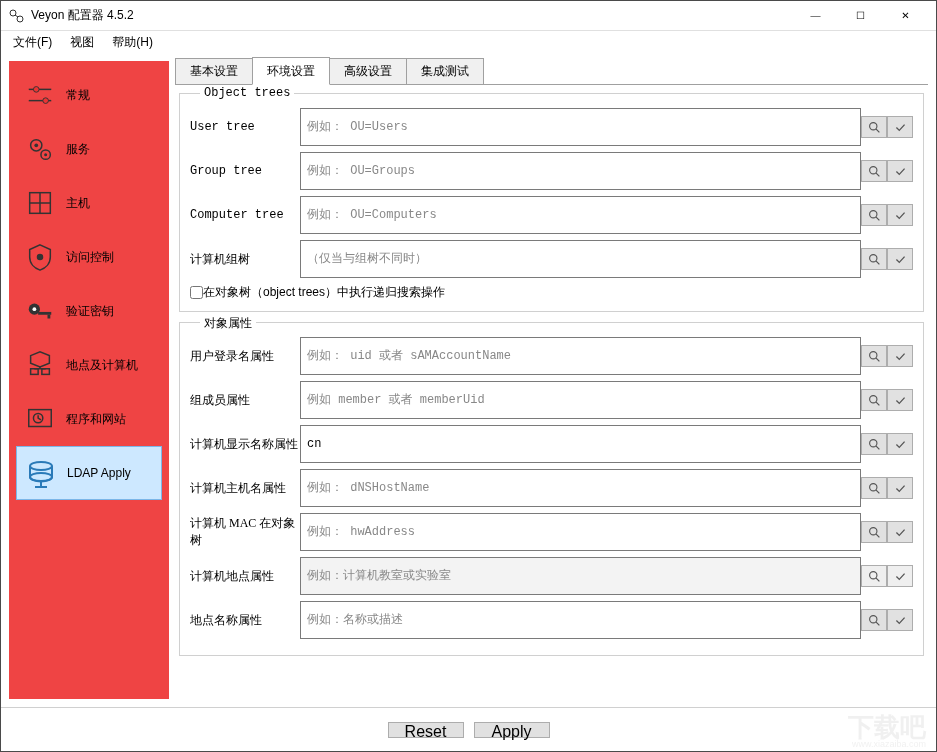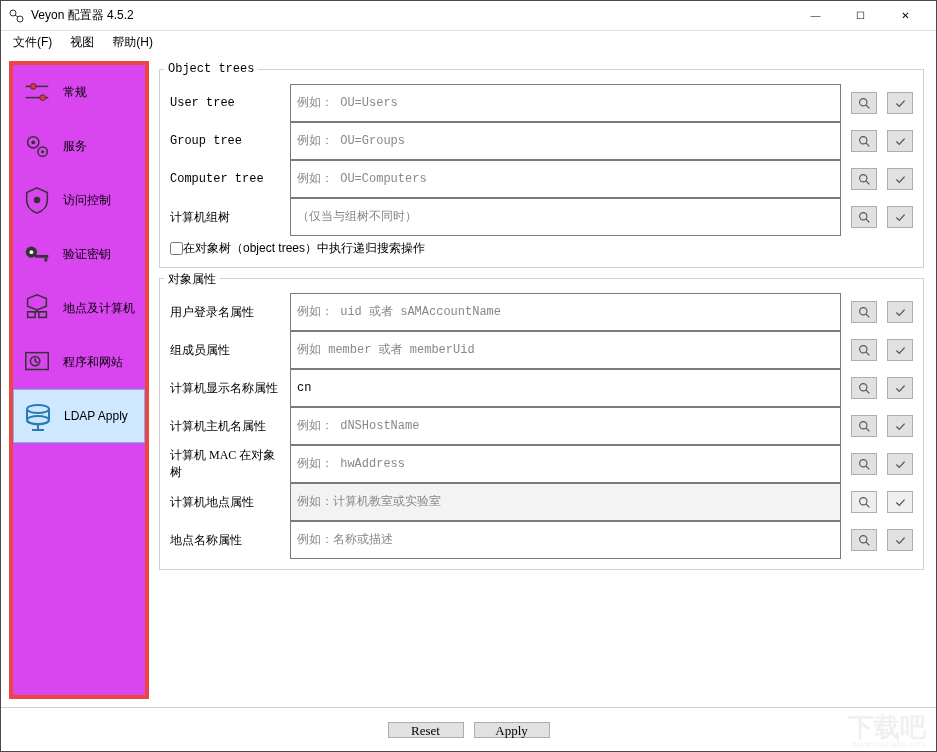--- a/index.html
+++ b/index.html
@@ -11,49 +11,49 @@
   .titlebar-icon { width: 16px; height: 16px; margin-right: 6px; }
   .titlebar-title { flex: 1; font-size: 12px; }
   .titlebar-controls { display: flex; }
   .titlebar-btn { width: 45px; height: 29px; display: flex; align-items: center; justify-content: center; font-family: "Segoe UI Symbol"; font-size: 10px; }
   
   .menubar { height: 22px; display: flex; align-items: center; padding: 0 4px; gap: 2px; }
   .menu-item { padding: 2px 8px; font-size: 12px; }
   
   .body-area { flex: 1; display: flex; padding: 8px; gap: 6px; overflow: hidden; }
   
-  .sidebar { width: 140px; border: 4px solid #ef4444; background: #d946ef; display: flex; flex-direction: column; }
+  .sidebar { width: 160px; border: 7px solid #ef4444; background: #ef4444; display: flex; flex-direction: column; }
   .side-item { height: 54px; display: flex; align-items: center; padding: 0 8px; gap: 10px; cursor: default; }
   .side-item.active { background: #cde8ff; border: 1px solid #7bb6e8; }
   .side-icon { width: 32px; height: 32px; display: flex; align-items: center; justify-content: center; }
   .side-label { font-size: 12px; white-space: nowrap; }
   
   .content { flex: 1; display: flex; flex-direction: column; }
   .tabs { display: flex; border-bottom: 1px solid #a0a0a0; height: 24px; align-items: flex-end; }
   .tab { padding: 4px 14px; border: 1px solid #a0a0a0; border-bottom: none; margin-right: -1px; background: #f0f0f0; position: relative; cursor: default; }
   .tab.active { background: #fff; top: 1px; border-bottom: 1px solid #fff; margin-top: -2px; padding-top: 5px; }
   
   .tabpage { flex: 1; padding: 8px 4px; overflow: auto; }
   
   .group { border: 1px solid #d0d0d0; margin-bottom: 10px; padding: 14px 10px 10px 10px; position: relative; }
-  .group-title { position: absolute; top: -8px; left: 4px; background: #fff; padding: 0 4px; font-size: 12px; }
-  
-  .row { display: flex; align-items: center; gap: 10px; }
+  .group-title { position: absolute; top: -8px; left: 20px; background: #fff; padding: 0 4px; font-size: 12px; }
+  
+  .row { display: flex; align-items: center; margin-bottom: 6px; gap: 0; }
   .row-label { width: 110px; font-size: 12px; font-family: "SimSun", "Microsoft YaHei"; }
   .row-label.mono { font-family: "Courier New", monospace; }
   .row-input { flex: 1; height: 38px; border: 1px solid #7a7a7a; padding: 0 6px; font-family: "Courier New", "SimSun", monospace; font-size: 12px; background: #fff; }
   .row-input::placeholder { color: #888; }
   .icon-btn { width: 26px; height: 22px; border: 1px solid #adadad; background: #e1e1e1; display: flex; align-items: center; justify-content: center; }
   .icon-btn.disabled { background: #efefef; color: #aaa; }
   
   .check-row { display: flex; align-items: center; margin-top: 4px; font-size: 12px; }
   .check-row input[type=checkbox] { width: 13px; height: 13px; }
   
   .footer { height: 44px; border-top: 1px solid #d0d0d0; display: flex; align-items: center; justify-content: center; gap: 10px; }
-  .footer-btn { min-width: 76px; height: 16px; border: 1px solid #adadad; background: #e1e1e1; font-family: Liberation Serif, serif; font-size: 13px; }
+  .footer-btn { min-width: 76px; height: 16px; border: 1px solid #adadad; background: #e1e1e1; font-family: Liberation Sans, sans-serif; font-size: 16px; }
   
   .watermark { position: absolute; right: 10px; bottom: 6px; opacity: 0.12; font-size: 26px; font-weight: bold; color: #888; pointer-events: none; }
   .watermark-sub { position: absolute; right: 10px; bottom: 2px; opacity: 0.12; font-size: 9px; color: #888; pointer-events: none; }
 </style>
 </head>
 <body>
 
 <div class="window" style="position:relative">
 
   <div class="titlebar">
@@ -99,20 +99,30 @@
               <circle cx="12" cy="12" r="2" fill="#333"></circle>
               <circle cx="22" cy="22" r="5" stroke="#333" stroke-width="1.6" fill="none"></circle>
               <circle cx="22" cy="22" r="1.6" fill="#333"></circle>
             </svg>
           </span>
           <span class="side-label">服务</span>
         </div>
         <div class="side-item">
           <span class="side-icon">
             <svg viewBox="0 0 32 32" width="30" height="30">
+              <rect x="5" y="5" width="22" height="22" stroke="#333" stroke-width="1.6" fill="none"></rect>
+              <line x1="16" y1="5" x2="16" y2="27" stroke="#333" stroke-width="1.6" fill="none"></line>
+              <line x1="5" y1="16" x2="27" y2="16" stroke="#333" stroke-width="1.6" fill="none"></line>
+            </svg>
+          </span>
+          <span class="side-label">主机</span>
+        </div>
+        <div class="side-item">
+          <span class="side-icon">
+            <svg viewBox="0 0 32 32" width="30" height="30">
               <path d="M16 3 L27 8 V16 C27 23 22 28 16 30 C10 28 5 23 5 16 V8 Z" stroke="#333" stroke-width="1.6" fill="none"></path>
               <circle cx="16" cy="16" r="3.5" fill="#333"></circle>
             </svg>
           </span>
           <span class="side-label">访问控制</span>
         </div>
         <div class="side-item">
           <span class="side-icon">
             <svg viewBox="0 0 32 32" width="30" height="30">
               <circle cx="10" cy="14" r="6" fill="#333"></circle>
@@ -153,20 +163,26 @@
               <ellipse cx="16" cy="20" rx="11" ry="4" fill="none" stroke="#2a7ab8" stroke-width="2"></ellipse>
               <line x1="16" y1="24.5" x2="16" y2="30" stroke="#2a7ab8" stroke-width="2"></line>
               <line x1="10" y1="30" x2="22" y2="30" stroke="#2a7ab8" stroke-width="2"></line>
             </svg>
           </span>
           <span class="side-label">LDAP Apply</span>
         </div>
       </div>
 
     <div class="content">
+      <div class="tabs" id="tabs">
+          <div class="tab">基本设置</div>
+          <div class="tab active">环境设置</div>
+          <div class="tab">高级设置</div>
+          <div class="tab">集成测试</div>
+        </div>
       <div class="tabpage">
 
         <div class="group">
           <span class="group-title" style="font-family:'Courier New',monospace">Object trees</span>
           <div id="ot-rows">
               <div class="row">
                 <div class="row-label mono">User tree</div>
                 <input class="row-input" placeholder="例如： OU=Users" style="">
                 <div class="icon-btn">
                   <svg viewBox="0 0 16 16" width="13" height="13">

